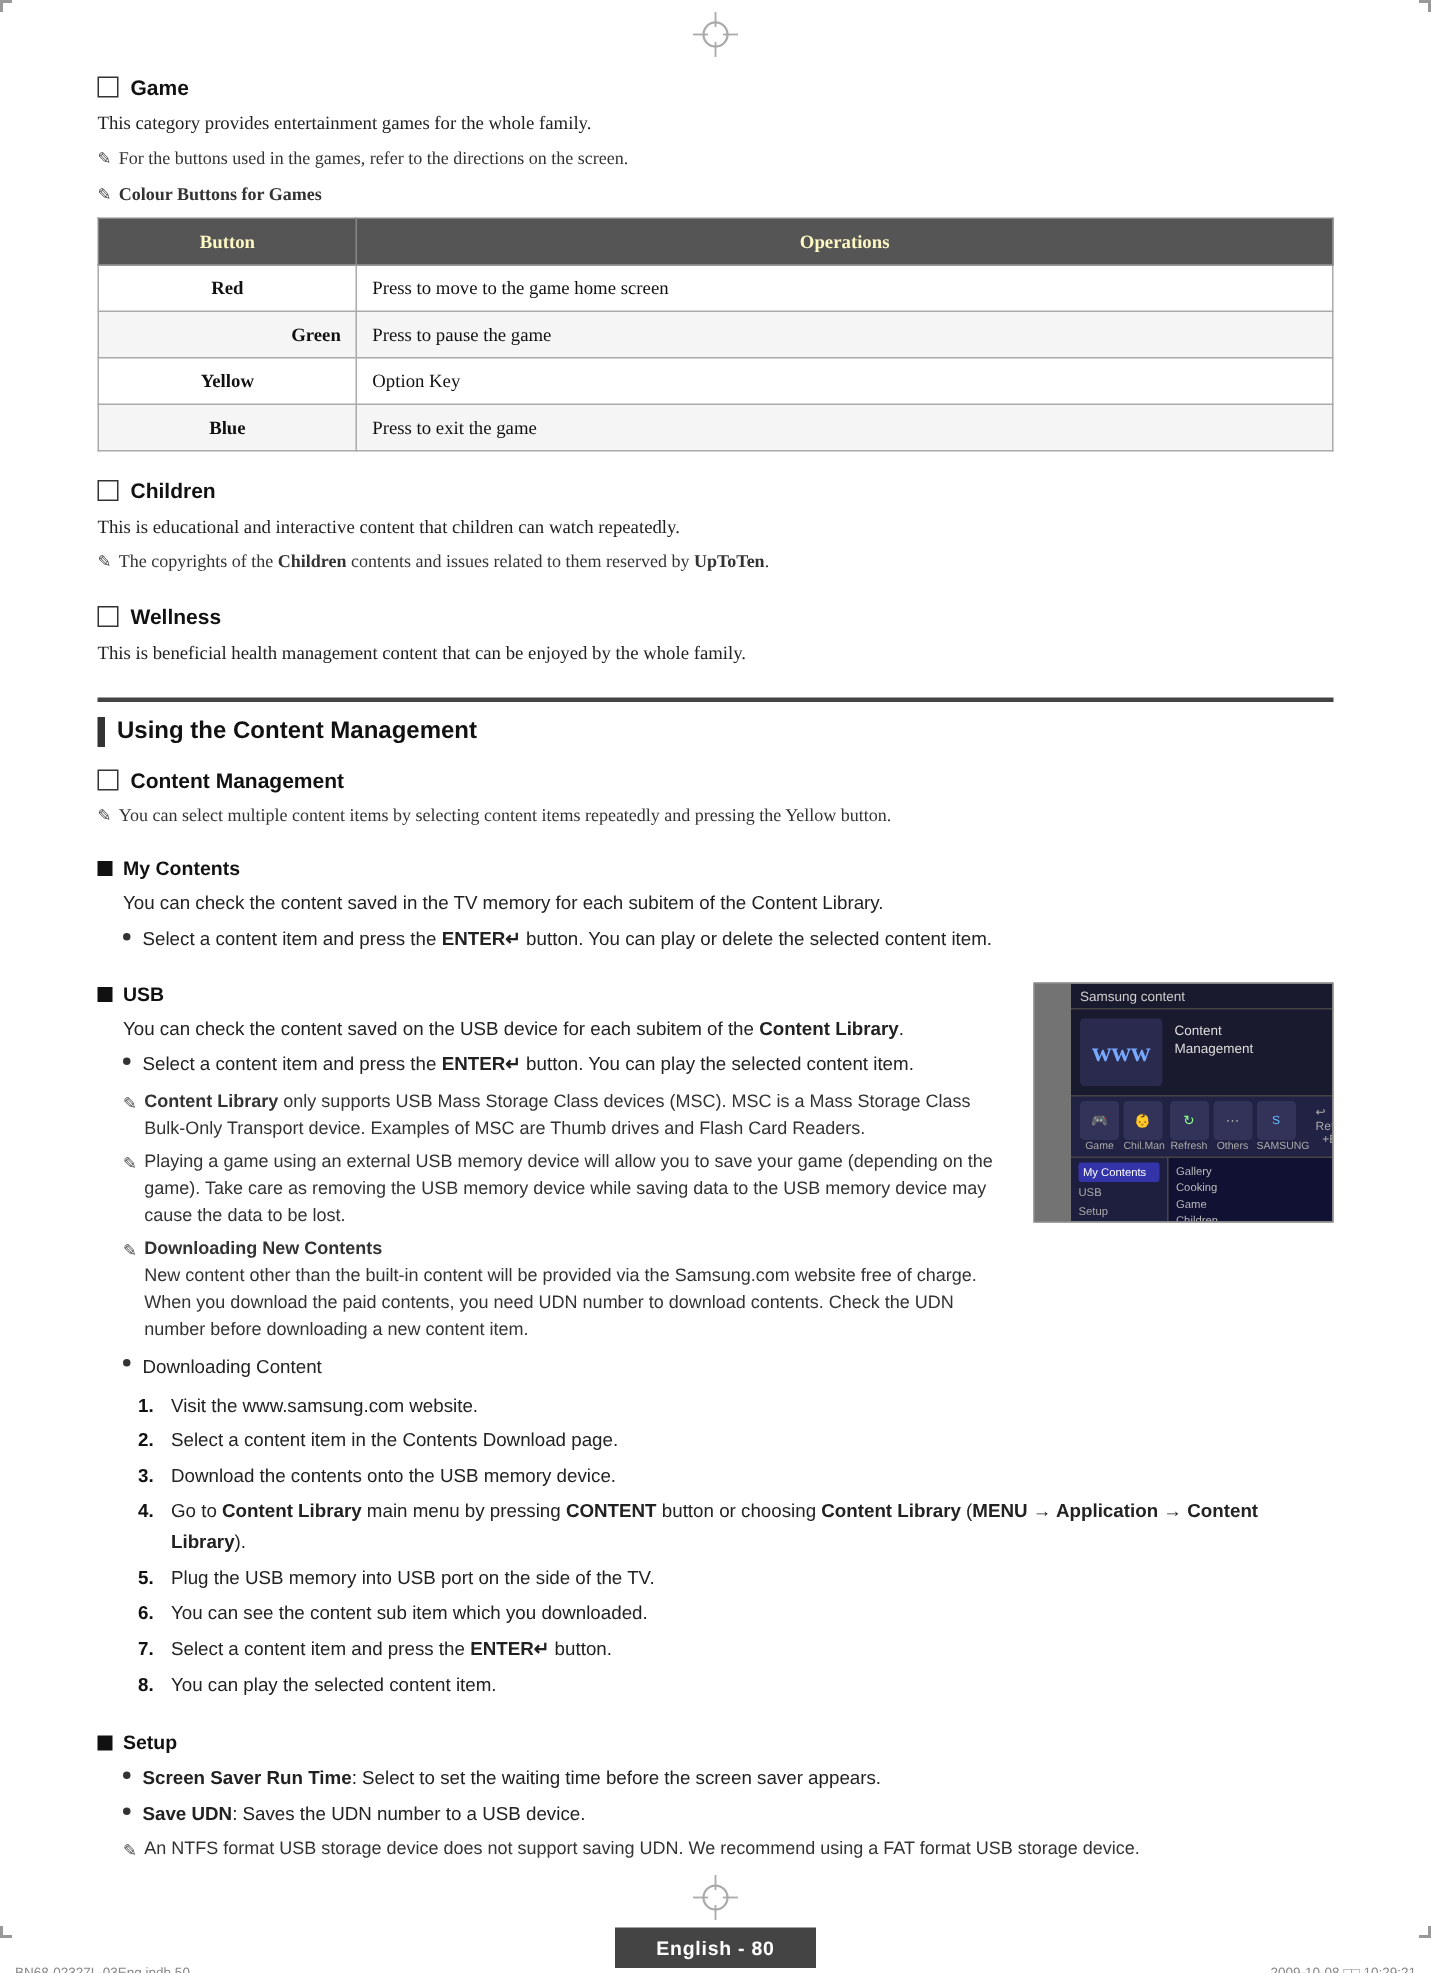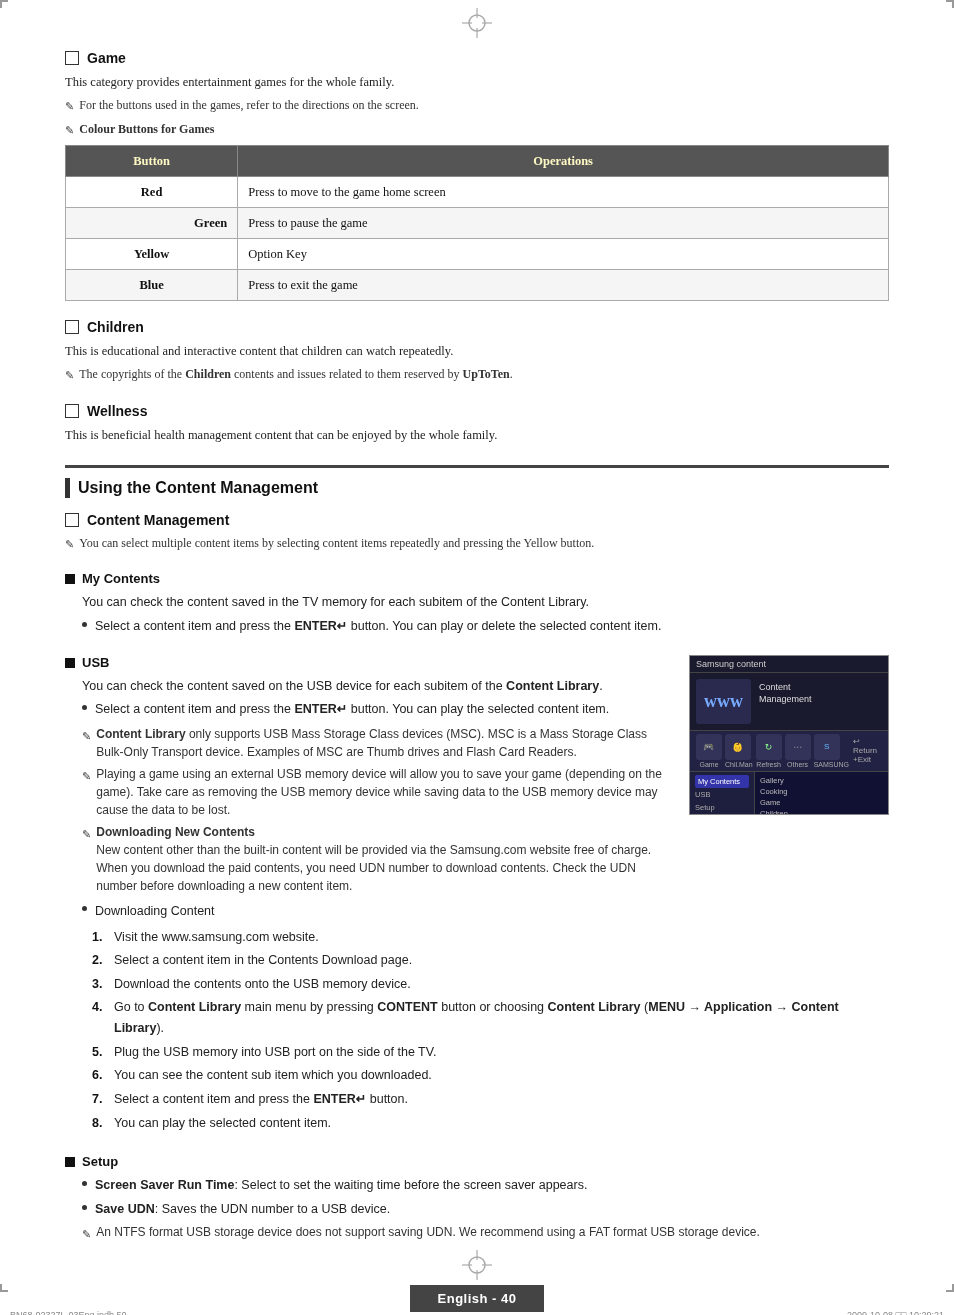--- a/index.html
+++ b/index.html
@@ -217,24 +217,25 @@
     
     .image-area {
       float: right;
       width: 200px;
       margin-left: 14px;
       margin-bottom: 10px;
     }
     .image-placeholder {
       width: 200px;
       height: 160px;
-      background: #701a75;
+      background: #737373;
       border: 1px solid #888;
       position: relative;
       overflow: hidden;
+      padding-left: 24px;
     }
     .img-header {
       background: #1a1a2e;
       color: #ccc;
       font-size: 9px;
       padding: 3px 6px;
       border-bottom: 1px solid #444;
       display: flex;
       justify-content: space-between;
     }
@@ -652,21 +653,21 @@
     <svg viewBox="0 0 30 30" xmlns="http://www.w3.org/2000/svg">
       <circle cx="15" cy="15" r="8" fill="none" stroke="#aaa" stroke-width="1.5"></circle>
       <line x1="15" y1="0" x2="15" y2="10" stroke="#aaa" stroke-width="1.2"></line>
       <line x1="15" y1="20" x2="15" y2="30" stroke="#aaa" stroke-width="1.2"></line>
       <line x1="0" y1="15" x2="10" y2="15" stroke="#aaa" stroke-width="1.2"></line>
       <line x1="20" y1="15" x2="30" y2="15" stroke="#aaa" stroke-width="1.2"></line>
     </svg>
   </div>
 
   <div class="page-footer">
-    <div class="footer-box">English - 40</div>
+    <div class="footer-box">English - 80</div>
   </div>
 
   <div class="bottom-meta">
     <span>BN68-02327L-03Eng.indb   50</span>
     <span>2009-10-08   □□  10:29:21</span>
   </div>
 
 </div>
 
 </body></html>

